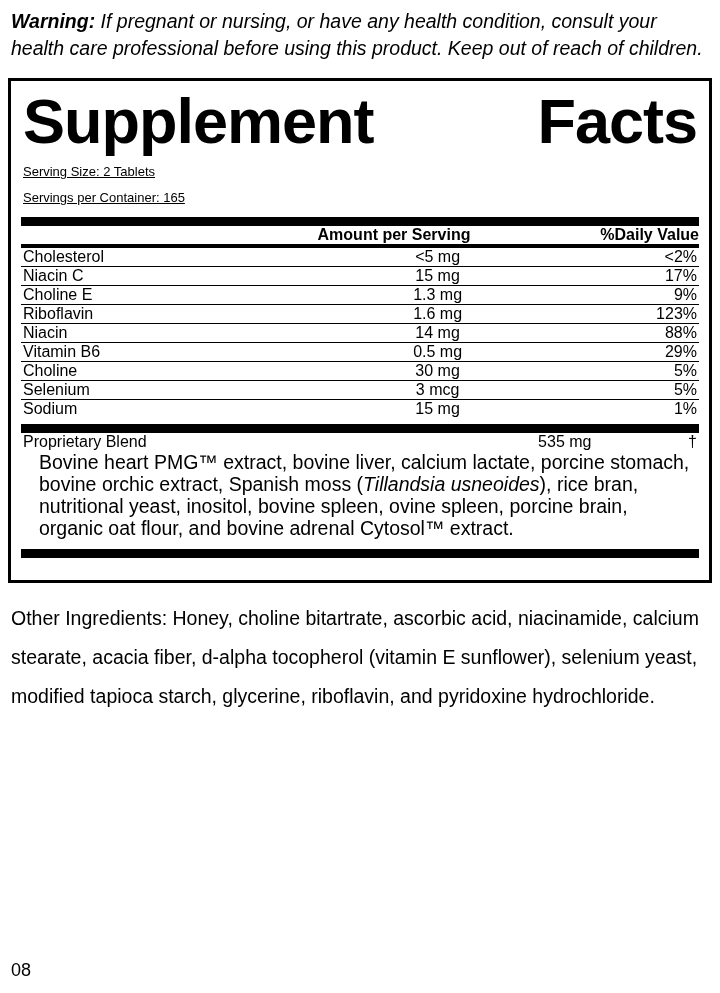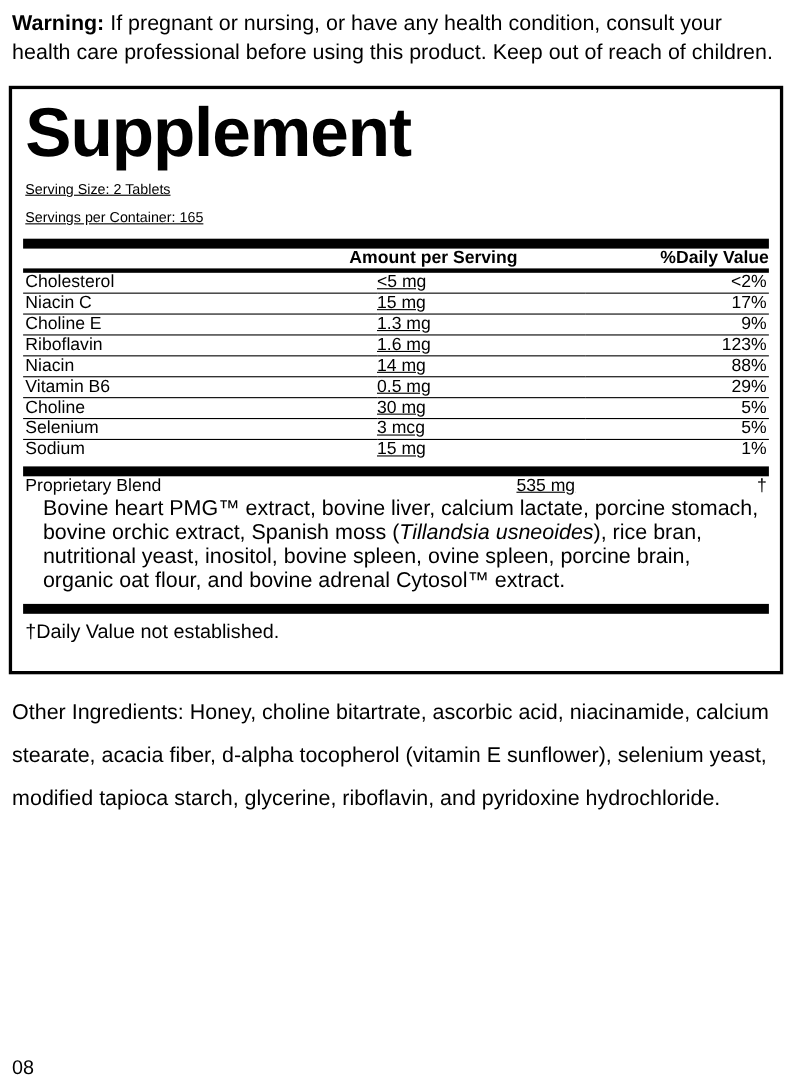--- a/index.html
+++ b/index.html
@@ -22,20 +22,21 @@
     padding: 0 8px;
   }
 
   
   .warning {
     font-size: 19.5px;
     line-height: 27px;
     padding-top: 8px;
     padding-left: 3px;
     padding-right: 4px;
+    font-style: italic;
   }
   .warning b {
     font-weight: bold;
   }
 
   
   .panel {
     border: 3px solid #000;
     box-sizing: border-box;
     margin-top: 16px;
@@ -92,21 +93,21 @@
     width: 180px;
   }
   .hdr-blank { text-align: left; }
 
   .nut-row td {
     padding: 5px 0 5px 0;
     border-top: 1px solid #000;
   }
   .nut-row:first-child td { border-top: none; }
   .nut-name { text-align: left; padding-left: 2px !important; }
-  .nut-amt { text-align: left; text-decoration: underline; }
+  .nut-amt { text-align: center; }
   .nut-dv { text-align: right; padding-right: 2px !important; }
 
   .blend-row td {
     padding: 5px 0 3px 0;
   }
   .blend-desc {
     font-size: 19.5px;
     line-height: 22px;
     padding: 0 4px 4px 18px;
   }
@@ -138,20 +139,21 @@
 <div class="page">
 
   <div class="warning">
     <b>Warning:</b><span> If pregnant or nursing, or have any health condition, consult your health care professional before using this product. Keep out of reach of children.</span>
   </div>
 
   <div class="panel">
 
     <div class="sf-title">
       <span>Supplement</span>
+      <span>Facts</span>
     </div>
 
     <div class="serving-line">Serving Size: 2 Tablets</div>
     <div class="serving-line">Servings per Container: 165</div>
 
     <div class="rule-thick"></div>
 
     <table class="facts">
       <tbody>
           <tr class="hdr-row">
@@ -223,21 +225,20 @@
         <td class="nut-amt">535 mg</td>
         <td class="nut-dv">†</td>
       </tr>
     </tbody>
       </table>
 
     <div class="blend-desc"><span>Bovine heart PMG™ extract, bovine liver, calcium lactate, porcine stomach, bovine orchic extract, Spanish moss (</span><i>Tillandsia usneoides</i><span>), rice bran, nutritional yeast, inositol, bovine spleen, ovine spleen, porcine brain, organic oat flour, and bovine adrenal Cytosol™ extract.</span></div>
 
     <div class="rule-thick"></div>
 
-    <div class="footnote">†Daily Value not established.</div>
 
   </div>
 
   <div class="other">Other Ingredients: Honey, choline bitartrate, ascorbic acid, niacinamide, calcium stearate, acacia fiber, d-alpha tocopherol (vitamin E sunflower), selenium yeast, modified tapioca starch, glycerine, riboflavin, and pyridoxine hydrochloride.</div>
 
   <div class="page-num">08</div>
 
 </div>
 
 </body></html>

